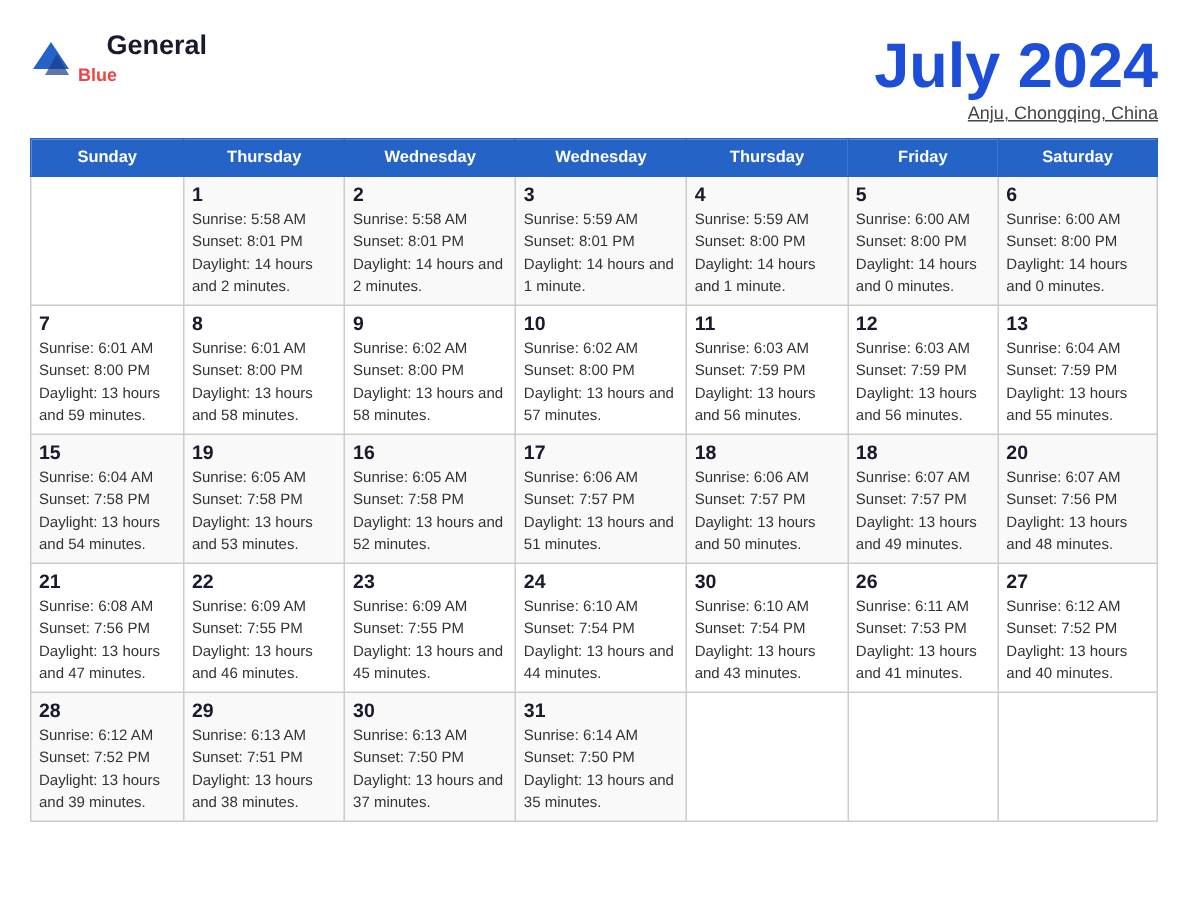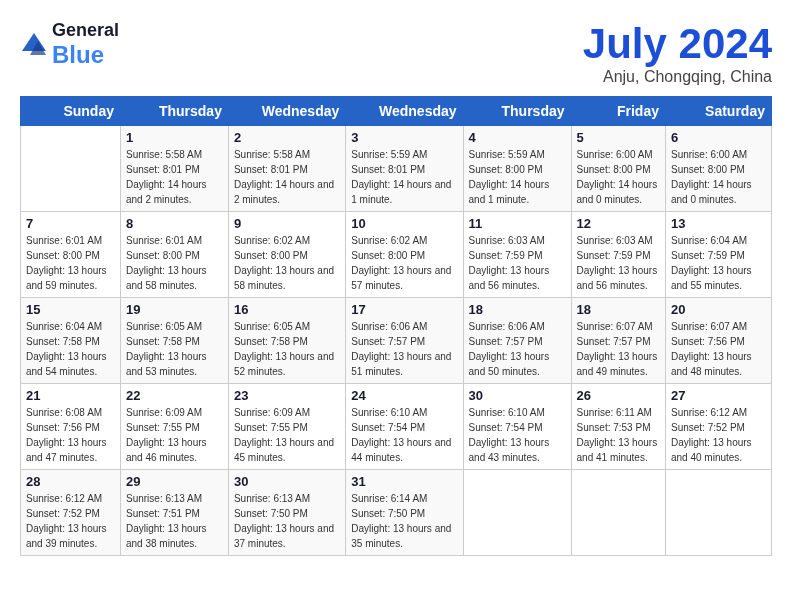--- a/index.html
+++ b/index.html
@@ -20,32 +20,32 @@
       display: flex;
       align-items: center;
       gap: 4px;
     }
     .logo-icon {
       width: 28px;
       height: 28px;
     }
     .title-block { text-align: right; }
     .main-title { font-size: 42px; font-weight: bold; color: #1d4ed8; }
-    .sub-title { font-size: 16px; color: #444; }
+    .sub-title { font-size: 12px; color: #444; text-decoration: underline; }
     table {
       width: 100%;
       border-collapse: collapse;
       font-size: 11px;
     }
     thead tr th {
       background-color: #2563c7;
       color: #fff;
-      text-align: right;
+      text-align: center;
       padding: 6px 6px;
-      font-size: 14px;
+      font-size: 11px;
       font-weight: bold;
       border: 1px solid #2563c7;
     }
     tbody tr td {
       border: 1px solid #ccc;
       vertical-align: top;
       padding: 4px 5px;
       min-height: 80px;
       background: #fff;
     }
@@ -70,22 +70,22 @@
 </head>
 <body>
 
 <div class="header-area">
   <div class="logo">
     <svg class="logo-icon" viewBox="0 0 28 28" xmlns="http://www.w3.org/2000/svg">
       <polygon points="14,2 26,20 2,20" fill="#2563c7"></polygon>
       <polygon points="18,10 26,24 10,24" fill="#1a3a8a" opacity="0.7"></polygon>
     </svg>
     <div>
-      <span style="font-size:18px;font-weight:bold;color:#1a1a2e;">General</span><br>
-      <span style="font-size:24px;font-weight:bold;color:#3b82f6;">Blue</span>
+      <span style="font-size:18px;font-weight:bold;color:#1a1a2e;margin-left:19px;">General</span><br>
+      <span style="font-size:12px;font-weight:bold;color:#ef4444;">Blue</span>
     </div>
   </div>
   <div class="title-block">
     <div class="main-title">July 2024</div>
     <div class="sub-title">Anju, Chongqing, China</div>
   </div>
 </div>
 
 <table>
   <thead>

